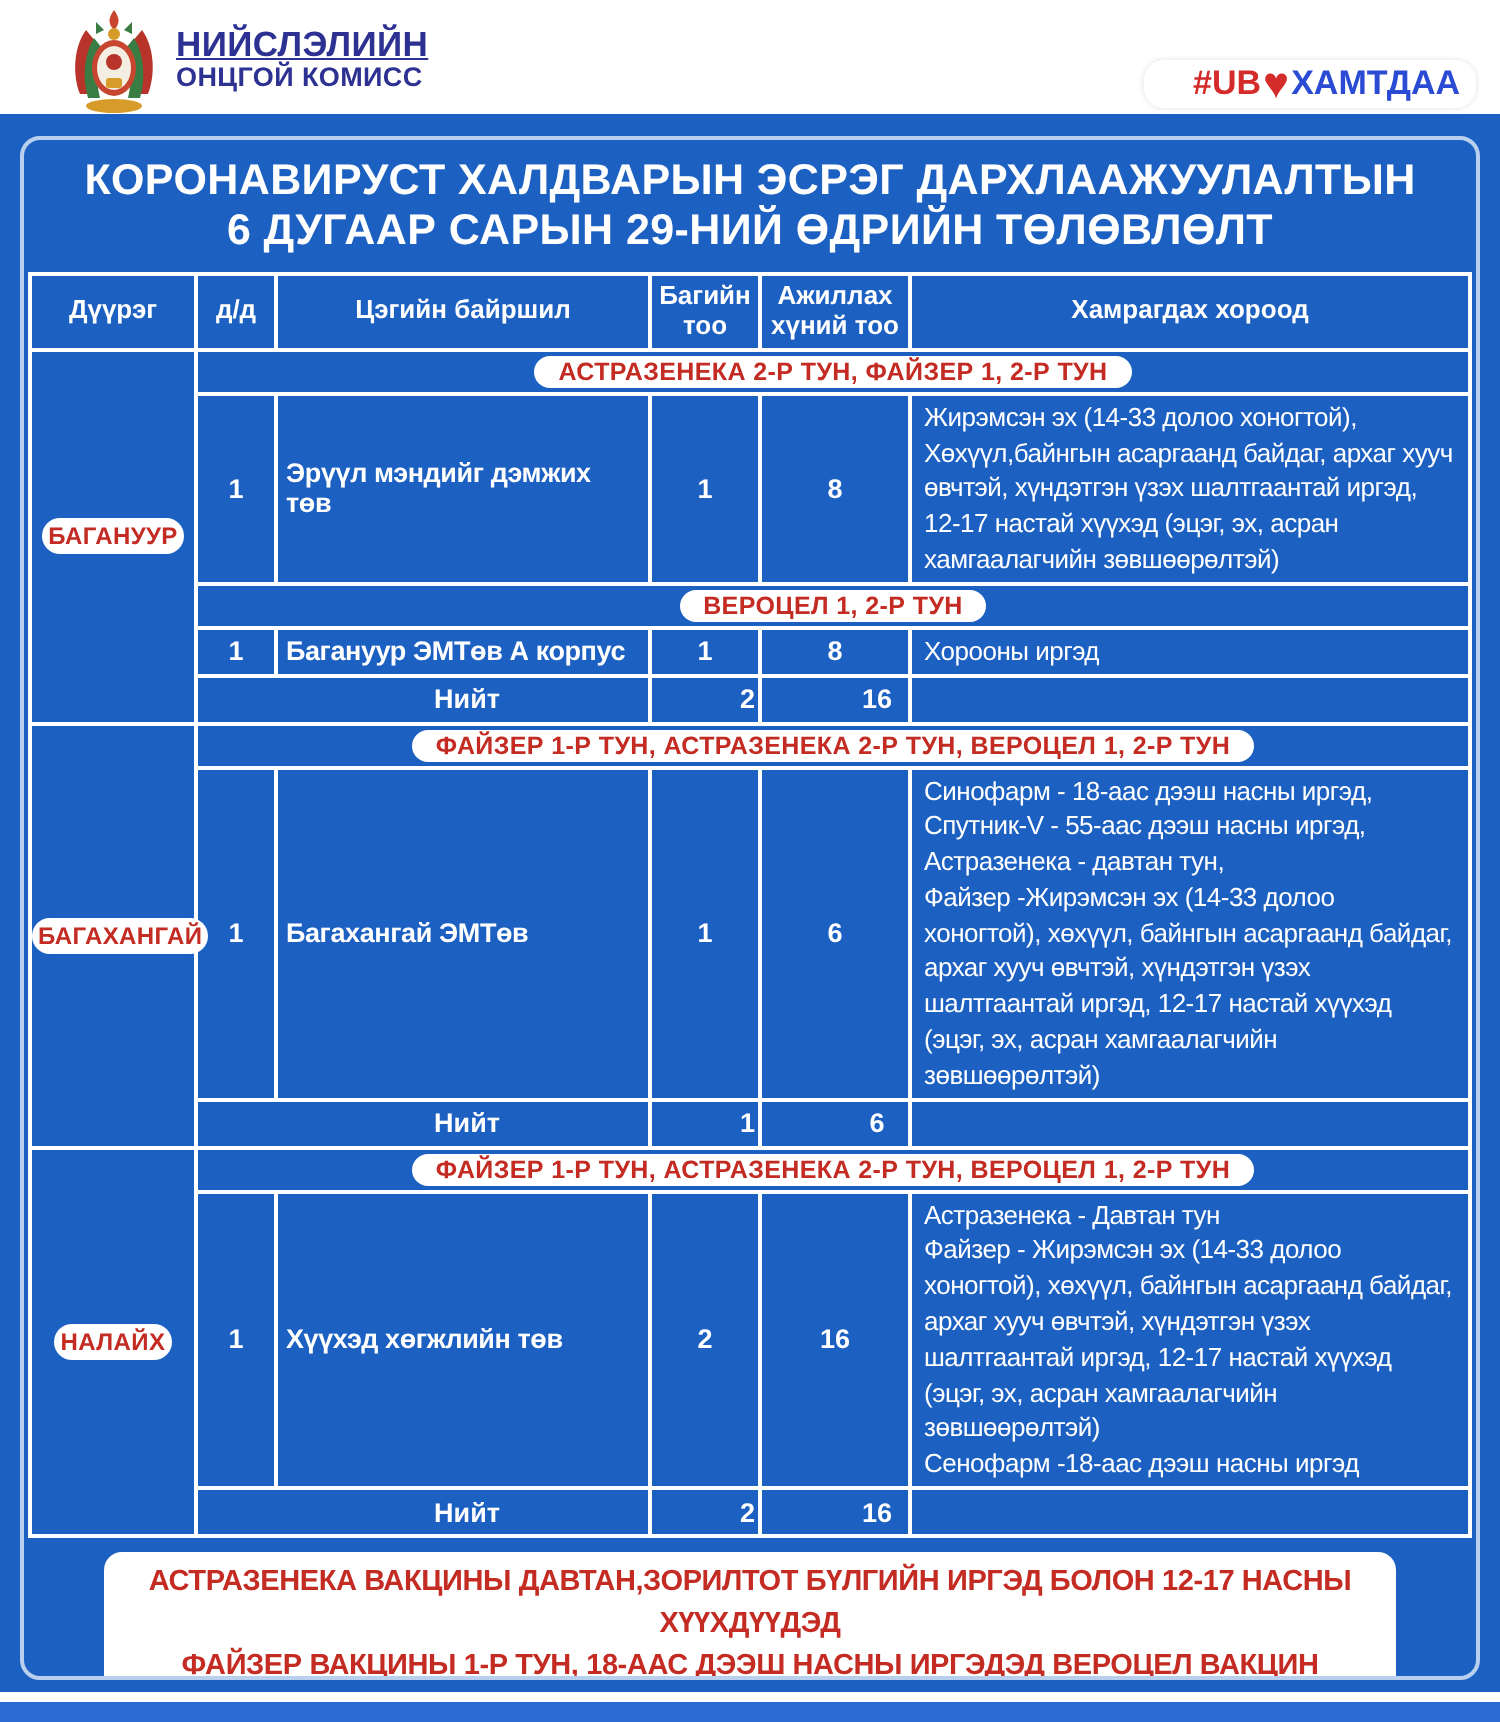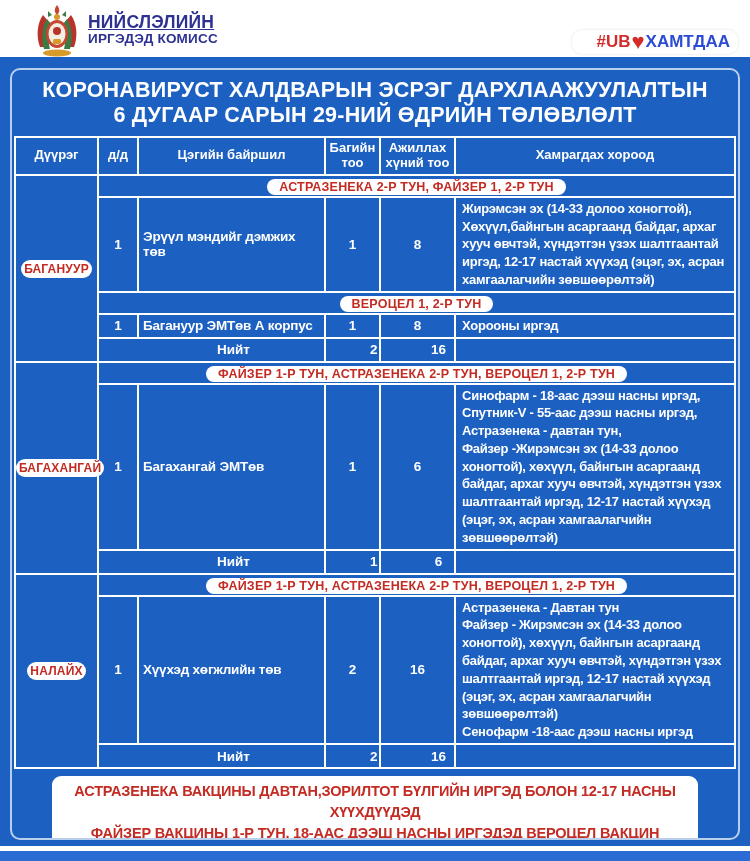--- a/index.html
+++ b/index.html
@@ -59,21 +59,21 @@
   }
   .district-cell { text-align: center; padding: 2px; }
   .district-badge {
     display: inline-block; background: #ffffff; color: #c32b23;
     border-radius: 10px; padding: 2px 3px;
     font-weight: bold; font-size: 12px; letter-spacing: 0.2px; white-space: nowrap;
   }
   .cell-num, .cell-count { text-align: center; font-weight: bold; font-size: 13.5px; padding: 2px; }
   .cell-loc { font-weight: bold; font-size: 13.5px; padding: 2px 4px; letter-spacing: -0.2px; }
   .cell-cov {
-    font-weight: bold; font-size: 13px; line-height: 1.37;
+    font-weight: normal; font-size: 13px; line-height: 1.37;
     padding: 2px 6px; letter-spacing: -0.25px; white-space: pre-line;
     vertical-align: top;
   }
   .total-row td { height: 24px; padding-left: 44px; }
   .total-label { text-align: center; font-weight: bold; font-size: 13.5px; }
 
   
   .footer-note {
     width: 646px; margin: 7px auto 0 auto;
     background: #ffffff; border-radius: 9px;
@@ -100,21 +100,21 @@
     <ellipse cx="23" cy="31" rx="8.5" ry="11" fill="#f3ede2"></ellipse>
     <circle cx="23" cy="28" r="4" fill="#b8342a"></circle>
     <rect x="19" y="36" width="8" height="5" rx="1.5" fill="#d79b2a"></rect>
     <path d="M23 2 C20 6 20 9 23 12 C26 9 26 6 23 2 Z" fill="#c8452f"></path>
     <circle cx="23" cy="14" r="3" fill="#d79b2a"></circle>
     <path d="M14 8 L18 12 L14 14 Z" fill="#3a7d44"></path>
     <path d="M32 8 L28 12 L32 14 Z" fill="#3a7d44"></path>
   </svg>
   <div class="org-name">
     <div class="l1">НИЙСЛЭЛИЙН</div>
-    <div class="l2">ИРГЭДЭД КОМИСС</div>
+    <div class="l2">ОНЦГОЙ КОМИСС</div>
   </div>
   <div class="hashtag-badge">
     <span class="pre">#UB</span>
     <span class="heart">♥</span>
     <span class="suf">ХАМТДАА</span>
   </div>
 </div>
 
 <div class="blue-panel">
   <div class="panel-frame">

